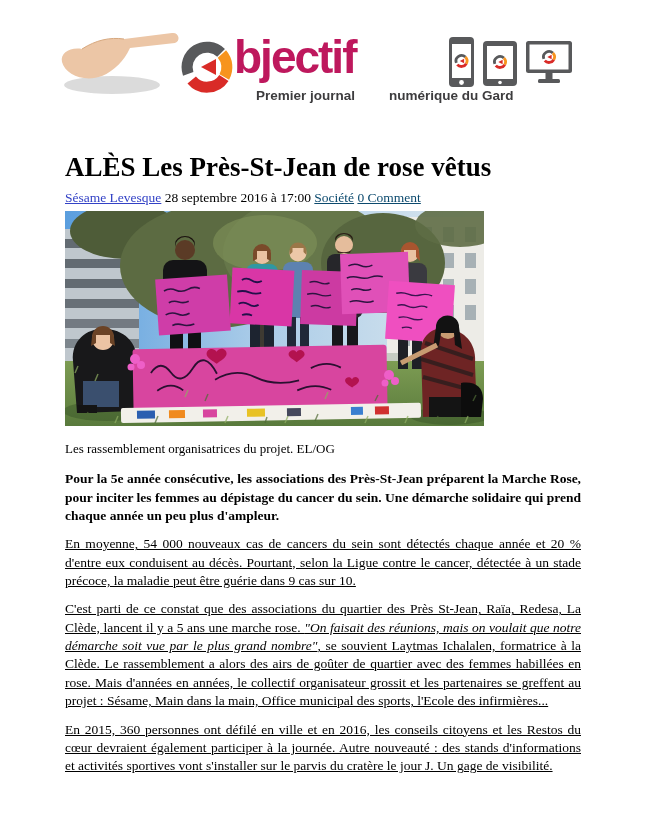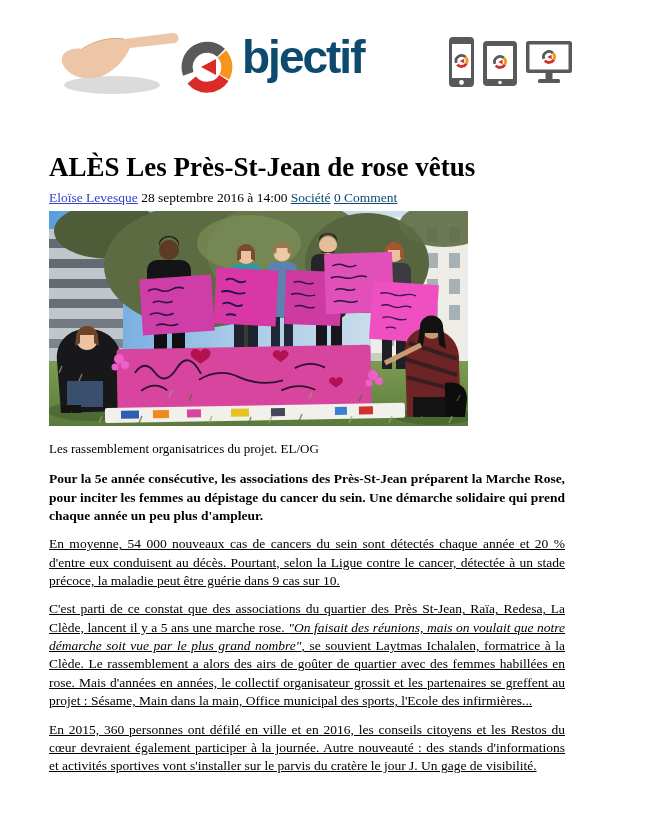--- a/index.html
+++ b/index.html
@@ -5,30 +5,30 @@
   html,body{margin:0;padding:0;background:#fff;}
   .page{position:relative;width:645px;height:836px;background:#fff;overflow:hidden;
         font-family:"Liberation Serif", serif;color:#000;}
 
   
   .site-header{position:absolute;top:0;left:0;width:645px;height:130px;}
   .hand-graphic{position:absolute;left:58px;top:26px;}
   .brand-g{position:absolute;left:178px;top:38px;}
   .wordmark{position:absolute;left:234px;top:30px;display:flex;align-items:baseline;
             font-family:"Liberation Sans", sans-serif;font-weight:bold;letter-spacing:-2px;}
-  .wordmark .w1{font-size:46px;color:#0c4a6e;margin-left:8px;}
+  .wordmark .w1{font-size:46px;color:#be185d;}
   .wordmark .w2{font-size:52px;color:#f7941e;margin-left:1px;}
   .tagline{position:absolute;left:256px;top:88px;display:flex;
            font-family:"Liberation Sans", sans-serif;font-weight:bold;
            font-size:13.5px;color:#3d3c3e;white-space:nowrap;}
   .tagline .gap{display:inline-block;width:34px;}
   .device-icons{position:absolute;left:448px;top:36px;display:flex;align-items:flex-start;gap:7px;}
 
   
-  .content{position:absolute;top:152px;left:49px;width:516px;}
+  .content{position:absolute;top:152px;left:65px;width:516px;}
   h1.title{margin:0;font-size:27px;line-height:1.12;font-weight:bold;}
   .byline{margin-top:8px;font-size:13.5px;}
   .byline a{text-decoration:underline;cursor:pointer;}
   .byline .author{color:#3342c6;}
   .byline .date{color:#000;}
   .byline .category{color:#0c4a6e;}
   .byline .comments{color:#0c4a6e;}
   .photo-wrap{margin-top:5px;width:419px;height:215px;line-height:0;}
   .caption{margin-top:15px;font-size:13px;}
   .lead{margin-top:13px;font-size:13.5px;line-height:1.36;text-align:justify;font-weight:bold;}
@@ -53,20 +53,25 @@
       <path d="M10.2,35.8 A20,20 0 0 1 43.1,14.9" fill="none" stroke="#58595b" stroke-width="11"></path>
       <path d="M43.9,16 A20,20 0 0 1 46.3,39" fill="none" stroke="#f7941e" stroke-width="11"></path>
       <path d="M45.9,40 A20,20 0 0 1 13.7,41.9" fill="none" stroke="#d92b27" stroke-width="11"></path>
       <polygon points="23,29 38,21 38,37" fill="#d92b27"></polygon>
     </svg>
 
     <div class="wordmark">
       <span class="w1">bjectif</span>
     </div>
 
+    <div class="tagline">
+      <span>Premier journal</span>
+      <span class="gap"></span>
+      <span>numérique du Gard</span>
+    </div>
 
     <div class="device-icons">
 
       <svg width="27" height="52" viewBox="0 0 27 52">
         <rect x="1" y="1" width="25" height="50" rx="4" fill="#58595b"></rect>
         <rect x="4" y="8" width="19" height="34" fill="#ffffff"></rect>
         <circle cx="13.5" cy="46.5" r="2.4" fill="#ffffff"></circle>
         <g transform="translate(5.5,17)">
           <path d="M2.83,9.88 A5.5,5.5 0 0 1 11.89,4.11" fill="none" stroke="#58595b" stroke-width="2.8"></path>
           <path d="M11.89,4.11 A5.5,5.5 0 0 1 12.76,10.75" fill="none" stroke="#f7941e" stroke-width="2.8"></path>
@@ -100,21 +105,21 @@
         </g>
       </svg>
     </div>
   </header>
 
   <div class="content">
 
     <h1 class="title">ALÈS Les Près-St-Jean de rose vêtus</h1>
 
     <div class="byline">
-      <a class="author">Eloïse Levesque</a><span> </span><span class="date">28 septembre 2016 à 14:00</span><span> </span><a class="category">Société</a><span> </span><a class="comments">0 Comment</a>
+      <a class="author">Sésame Levesque</a><span> </span><span class="date">28 septembre 2016 à 17:00</span><span> </span><a class="category">Société</a><span> </span><a class="comments">0 Comment</a>
     </div>
 
     <div class="photo-wrap">
       <svg width="419" height="215" viewBox="0 0 419 215">
         <defs>
           <linearGradient id="sky" x1="0" y1="0" x2="1" y2="0">
             <stop offset="0" stop-color="#5a9ede"></stop>
             <stop offset="0.45" stop-color="#a9cbe8"></stop>
             <stop offset="1" stop-color="#dde8ee"></stop>
           </linearGradient>

